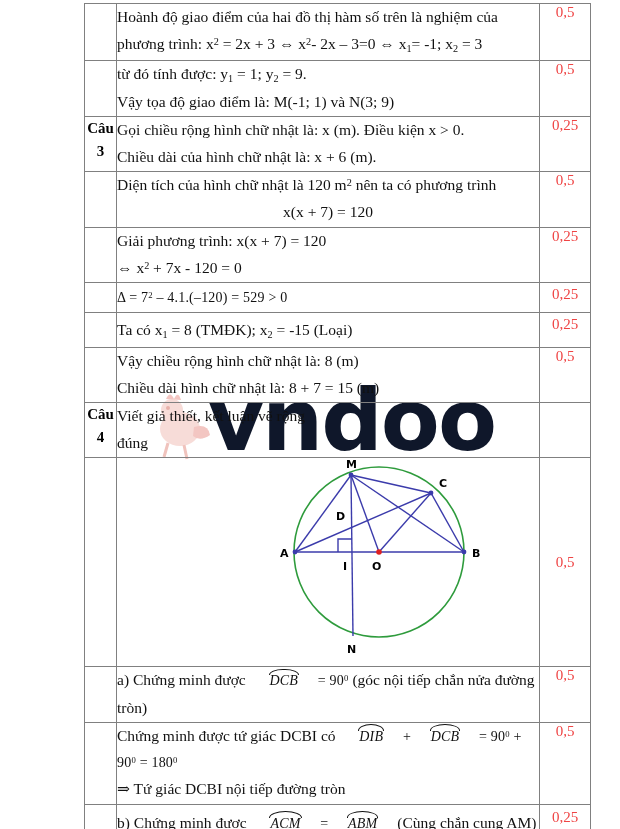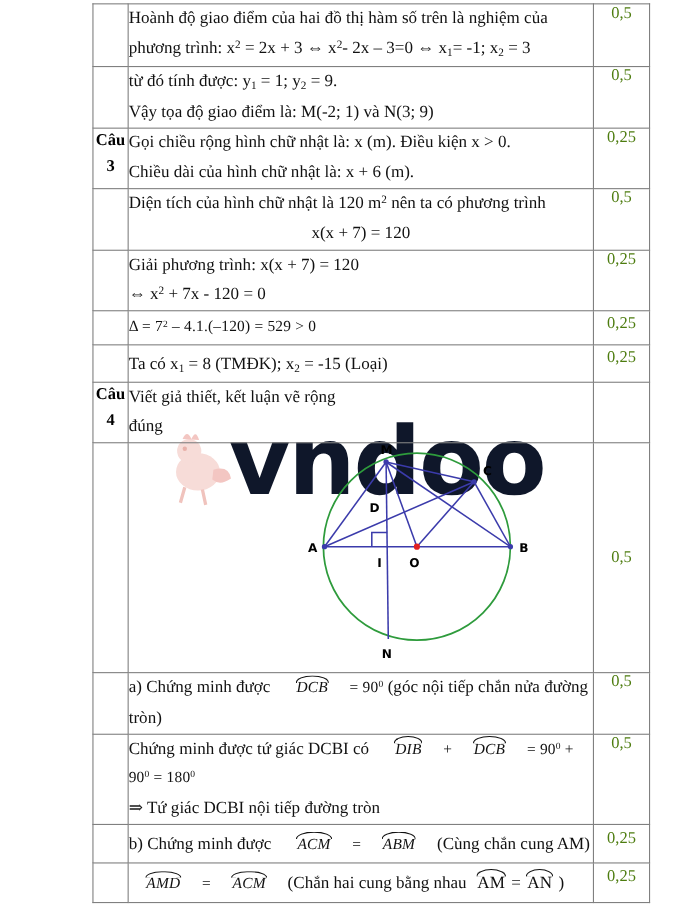--- a/index.html
+++ b/index.html
@@ -77,21 +77,21 @@
     color: #111;
   }
   .body-cell p { margin: 0 0 2px 0; }
   .body-cell p.center { text-align: center; }
   .body-cell p.tight { margin: 0; }
 
   .score-cell {
     text-align: center;
     font-size: 15px;
     padding: 6px 2px 0 2px;
-    color: #4d7c0f;
+    color: #ef4444;
   }
   .score-cell.mid { vertical-align: middle; padding-top: 0; }
 
   sub { font-size: 0.66em; vertical-align: -0.28em; }
   sup { font-size: 0.66em; vertical-align: 0.42em; }
 
   
   .mth {
     font-family: "Liberation Serif", "DejaVu Serif", serif;
     font-size: 14px;
@@ -174,21 +174,21 @@
           <p>Hoành độ giao điểm của hai đồ thị hàm số trên là nghiệm của</p>
           <p>phương trình: x<sup>2</sup> = 2x + 3 ⇔ x<sup>2</sup>- 2x – 3=0 ⇔ x<sub>1</sub>= -1; x<sub>2</sub> = 3</p>
         </td>
         <td class="score-cell">0,5</td>
       </tr>
 
       <tr>
         <td class="label-cell"></td>
         <td class="body-cell">
           <p>từ đó tính được: y<sub>1</sub> = 1; y<sub>2</sub> = 9.</p>
-          <p>Vậy tọa độ giao điểm là: M(-2; 1) và N(3; 9)</p>
+          <p>Vậy tọa độ giao điểm là: M(-1; 1) và N(3; 9)</p>
         </td>
         <td class="score-cell">0,5</td>
       </tr>
 
       <tr>
         <td class="label-cell">
           <span class="lbl-line">Câu</span>
           <span class="lbl-line">3</span>
         </td>
         <td class="body-cell">
@@ -225,20 +225,28 @@
       </tr>
 
       <tr>
         <td class="label-cell"></td>
         <td class="body-cell" style="padding-top:4px;padding-bottom:3px;">
           <p class="tight">Ta có x<sub>1</sub> = 8 (TMĐK); x<sub>2</sub> = -15 (Loại)</p>
         </td>
         <td class="score-cell" style="padding-top:3px;">0,25</td>
       </tr>
 
+      <tr>
+        <td class="label-cell"></td>
+        <td class="body-cell">
+          <p>Vậy chiều rộng hình chữ nhật là: 8 (m)</p>
+          <p>Chiều dài hình chữ nhật là: 8 + 7 = 15 (m)</p>
+        </td>
+        <td class="score-cell">0,5</td>
+      </tr>
 
       <tr>
         <td class="label-cell">
           <span class="lbl-line">Câu</span>
           <span class="lbl-line">4</span>
         </td>
         <td class="body-cell">
           <p>Viết giả thiết, kết luận vẽ rộng</p>
           <p>đúng</p>
         </td>

